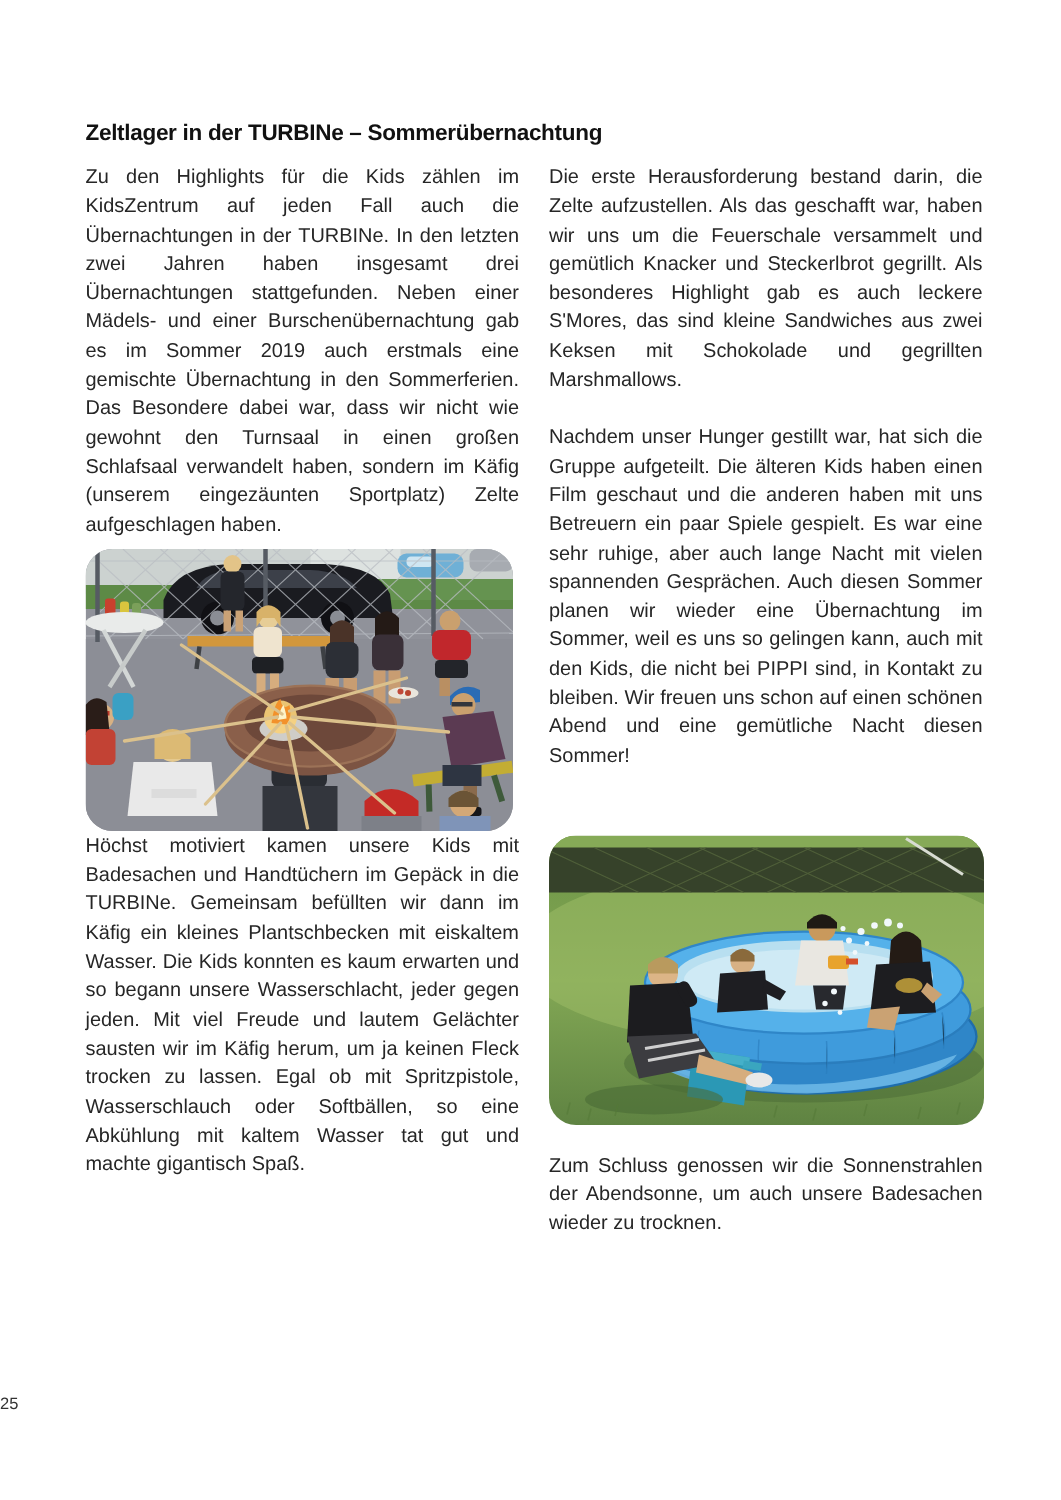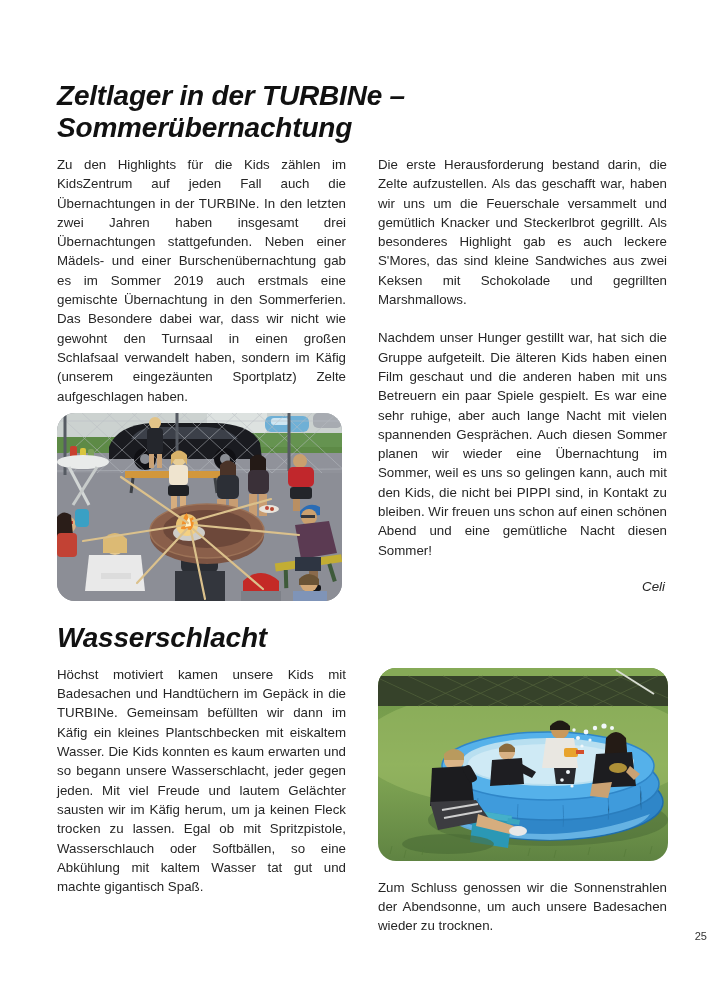--- a/index.html
+++ b/index.html
@@ -7,29 +7,28 @@
     position:relative;
     width:707px;height:1000px;
     background:#ffffff;
     font-family:"Liberation Sans", sans-serif;
     color:#212121;
     box-sizing:border-box;
     padding:80px 53px 0 57px;
     overflow:hidden;
   }
   h1.article-title{
-    font-size:28px;
+    font-size:15px;
     font-weight:bold;
     color:#111111;
     margin:0 0 11px 0;
     letter-spacing:-0.2px;
-    font-style:italic;
   }
   h1.article-title.second{margin-top:21px;}
-  .columns{display:flex;gap:32px;}
+  .columns{display:flex;gap:20px;}
   .col{width:289px;flex:0 0 289px;}
   p.body-text{
     font-size:13.3px;
     line-height:19.3px;
     text-align:justify;
     margin:0 0 19px 0;
     color:#262626;
   }
   p.body-text.tight{margin-bottom:7px;}
   p.signature{
@@ -43,21 +42,21 @@
     margin:0;
     border-radius:18px;
     overflow:hidden;
     line-height:0;
   }
   figure.photo-campfire{width:285px;height:188px;}
   figure.photo-pool{width:290px;height:193px;margin-top:3px;margin-bottom:17px;}
   .page-footer{
     position:absolute;
     left:0;right:0;top:926px;
-    text-align:right;
+    text-align:left;
   }
   .page-number{
     font-size:11px;
     color:#333333;
   }
 </style>
 </head>
 <body>
 
 <div class="page">
@@ -255,27 +254,25 @@
               <circle cx="210" cy="95" r="2" fill="#c04a3a"></circle>
               <circle cx="215" cy="96" r="2" fill="#b8452f"></circle>
             </g>
           </svg>
         </figure>
       </div>
 
       <div class="col">
         <p class="body-text">Die erste Herausforderung bestand darin, die Zelte aufzustellen. Als das geschafft war, haben wir uns um die Feuerschale versammelt und gemütlich Knacker und Steckerlbrot gegrillt. Als besonderes Highlight gab es auch leckere S'Mores, das sind kleine Sandwiches aus zwei Keksen mit Schokolade und gegrillten Marshmallows.</p>
         <p class="body-text">Nachdem unser Hunger gestillt war, hat sich die Gruppe aufgeteilt. Die älteren Kids haben einen Film geschaut und die anderen haben mit uns Betreuern ein paar Spiele gespielt. Es war eine sehr ruhige, aber auch lange Nacht mit vielen spannenden Gesprächen. Auch diesen Sommer planen wir wieder eine Übernachtung im Sommer, weil es uns so gelingen kann, auch mit den Kids, die nicht bei PIPPI sind, in Kontakt zu bleiben. Wir freuen uns schon auf einen schönen Abend und eine gemütliche Nacht diesen Sommer!</p>
-        <p class="signature">Celi</p>
       </div>
     </div>
   </section>
 
   <section>
-    <h1 class="article-title second">Wasserschlacht</h1>
     <div class="columns">
       <div class="col">
         <p class="body-text">Höchst motiviert kamen unsere Kids mit Badesachen und Handtüchern im Gepäck in die TURBINe. Gemeinsam befüllten wir dann im Käfig ein kleines Plantschbecken mit eiskaltem Wasser. Die Kids konnten es kaum erwarten und so begann unsere Wasserschlacht, jeder gegen jeden. Mit viel Freude und lautem Gelächter sausten wir im Käfig herum, um ja keinen Fleck trocken zu lassen. Egal ob mit Spritzpistole, Wasserschlauch oder Softbällen, so eine Abkühlung mit kaltem Wasser tat gut und machte gigantisch Spaß.</p>
       </div>
 
       <div class="col">
         <figure class="photo photo-pool">
           <svg width="290" height="193" viewBox="0 0 290 193" xmlns="http://www.w3.org/2000/svg">
 
             <defs>

